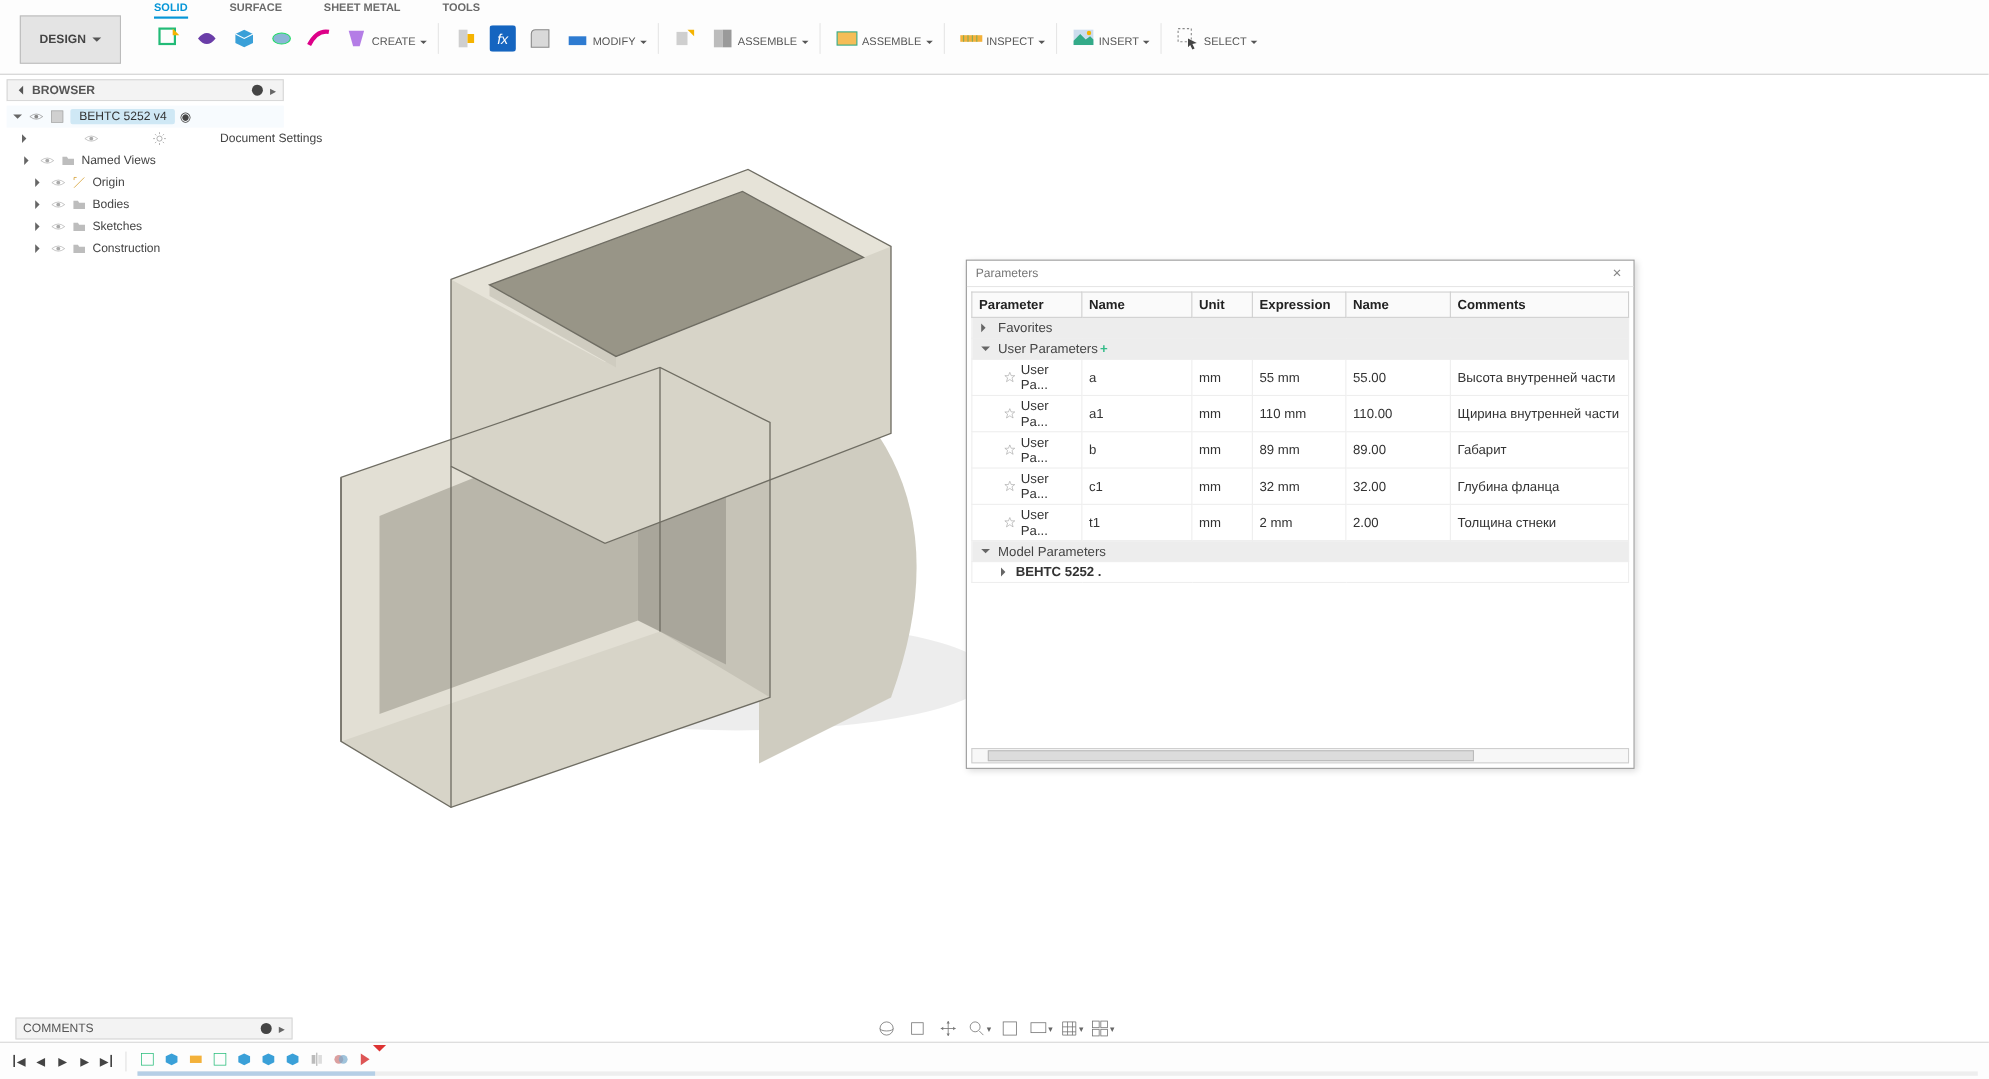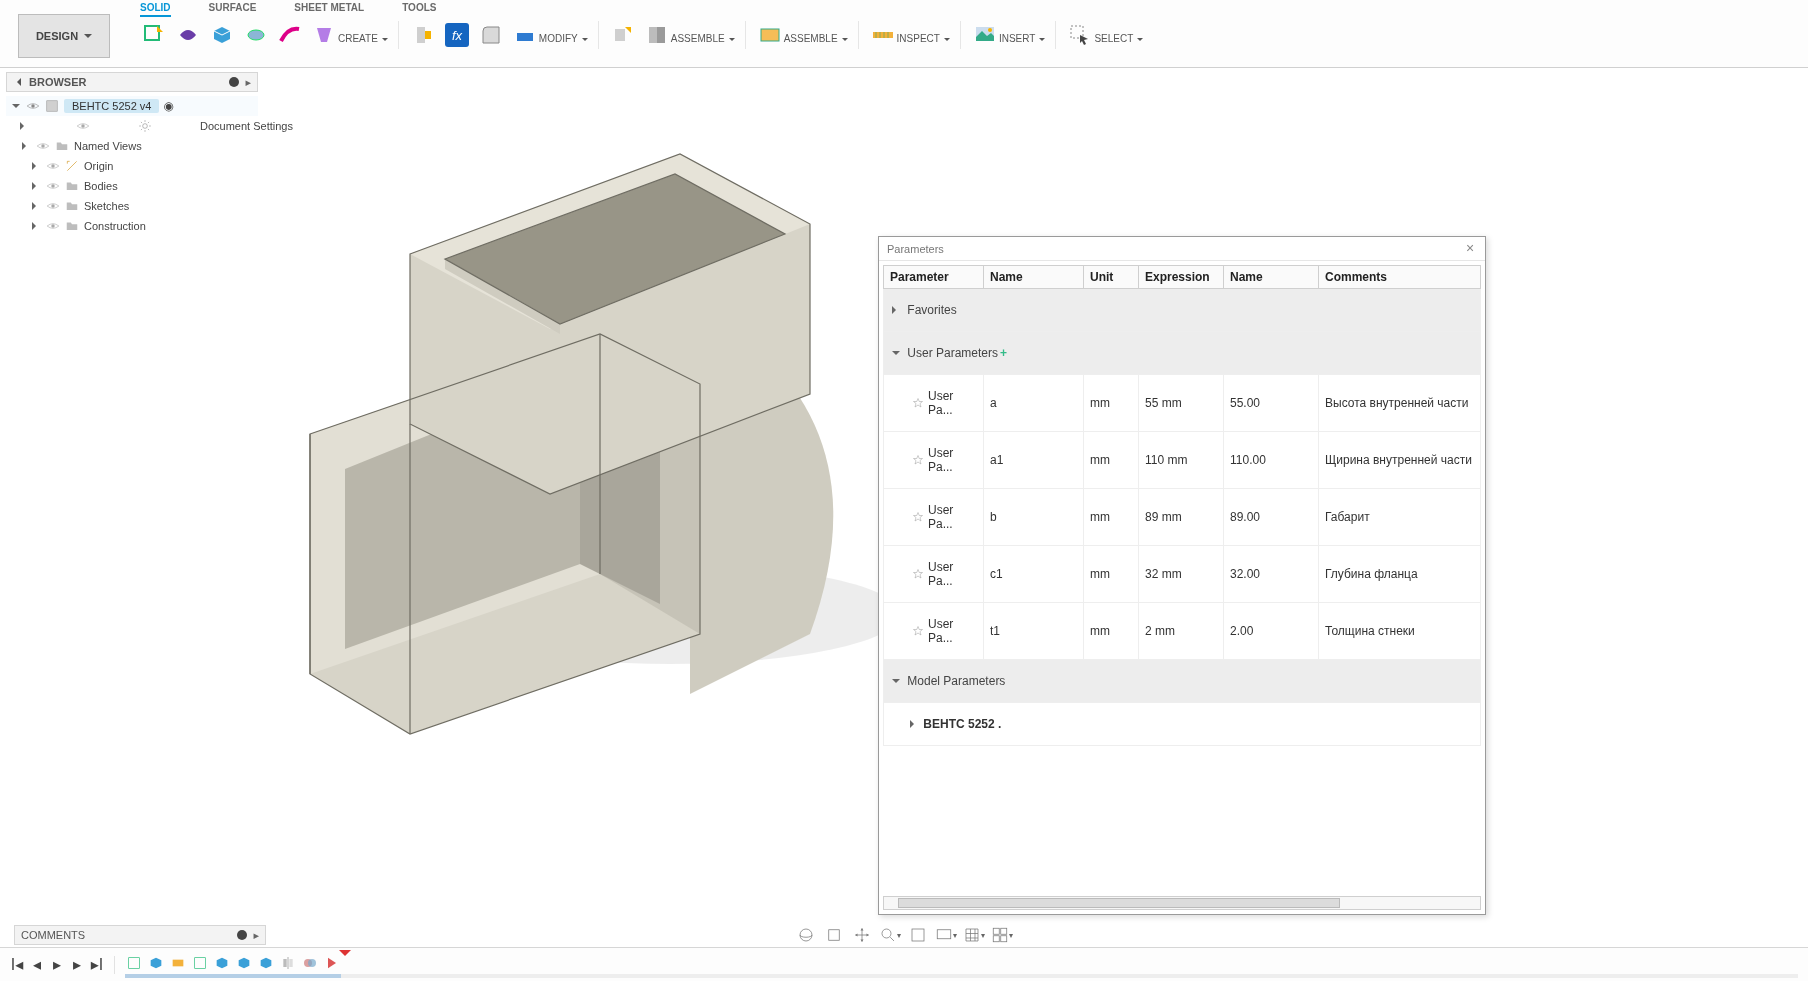--- a/index.html
+++ b/index.html
@@ -50,21 +50,21 @@
 .canvas svg.model { position: absolute; left: 250px; top: 4px; width: 660px; height: 680px; }
 
 
 .dialog { position: absolute; top: 236px; left: 878px; width: 608px; background: #fff; border: 1px solid #9a9a9a; box-shadow: 2px 2px 6px rgba(0,0,0,.15); }
 .dlg-title { height: 24px; display: flex; align-items: center; padding: 0 8px; font-size: 11px; color: #777; border-bottom: 1px solid #e6e6e6; }
 .dlg-title .spacer { flex: 1; }
 .dlg-close { width: 14px; height: 14px; cursor: pointer; color: #888; font-size: 14px; line-height: 12px; text-align: center; }
 .dlg-body { padding: 4px; }
 .ptable { width: 100%; border-collapse: collapse; font-size: 12px; border: 1px solid #3b82f6; }
 .ptable th { text-align: left; font-weight: 700; padding: 4px 6px; border: 1px solid #cfcfcf; background: #fafafa; color: #222; }
-.ptable td { padding: 14px 6px; border: 1px solid #eee; color: #333; }
+.ptable td { padding: 2px 6px; border: 1px solid #eee; color: #333; }
 .grp td { background: #ededed; font-weight: 400; color: #444; }
 .grp .tw { margin-right: 2px; }
 .paramname { display: flex; align-items: center; gap: 4px; }
 .star { width: 12px; height: 12px; }
 .star svg { width: 12px; height: 12px; }
 .subhead td { font-weight: 700; padding-left: 24px; }
 .plus { color: #3b8; font-weight: 700; margin-left: 2px; }
 
 .dlg-scroll { height: 150px; }
 .dlg-hscroll { height: 14px; border: 1px solid #cfcfcf; background: #f7f7f7; position: relative; }

